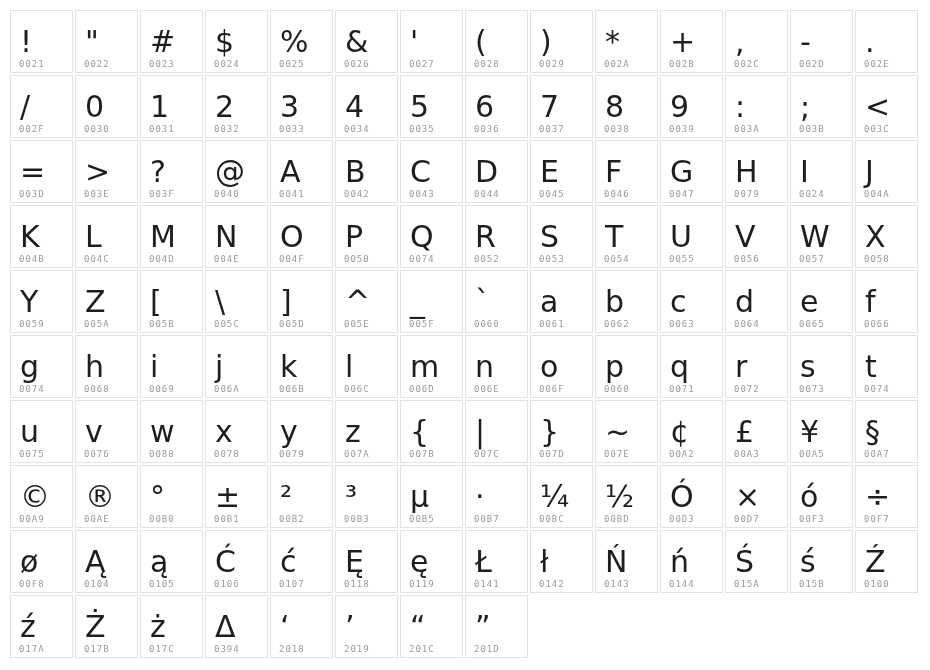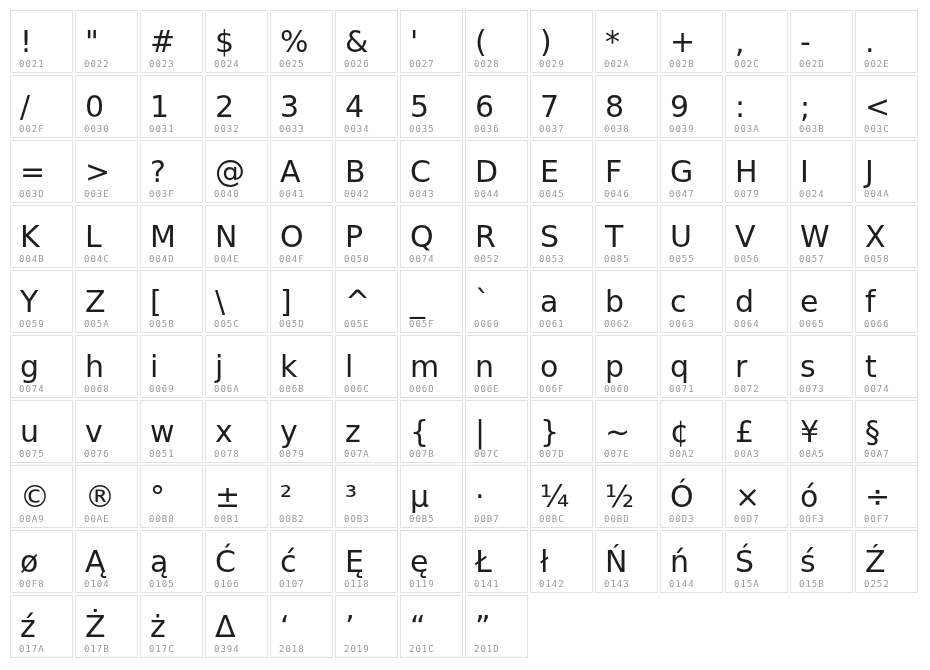--- a/index.html
+++ b/index.html
@@ -235,21 +235,21 @@
     <div class="glyph-cell">
       <div class="glyph-char">R</div>
       <div class="glyph-code">0052</div>
     </div>
     <div class="glyph-cell">
       <div class="glyph-char">S</div>
       <div class="glyph-code">0053</div>
     </div>
     <div class="glyph-cell">
       <div class="glyph-char">T</div>
-      <div class="glyph-code">0085</div>
+      <div class="glyph-code">0054</div>
     </div>
     <div class="glyph-cell">
       <div class="glyph-char">U</div>
       <div class="glyph-code">0055</div>
     </div>
     <div class="glyph-cell">
       <div class="glyph-char">V</div>
       <div class="glyph-code">0056</div>
     </div>
     <div class="glyph-cell">
@@ -375,21 +375,21 @@
     <div class="glyph-cell">
       <div class="glyph-char">u</div>
       <div class="glyph-code">0075</div>
     </div>
     <div class="glyph-cell">
       <div class="glyph-char">v</div>
       <div class="glyph-code">0076</div>
     </div>
     <div class="glyph-cell">
       <div class="glyph-char">w</div>
-      <div class="glyph-code">0051</div>
+      <div class="glyph-code">0088</div>
     </div>
     <div class="glyph-cell">
       <div class="glyph-char">x</div>
       <div class="glyph-code">0078</div>
     </div>
     <div class="glyph-cell">
       <div class="glyph-char">y</div>
       <div class="glyph-code">0079</div>
     </div>
     <div class="glyph-cell">
@@ -531,21 +531,21 @@
     <div class="glyph-cell">
       <div class="glyph-char">Ś</div>
       <div class="glyph-code">015A</div>
     </div>
     <div class="glyph-cell">
       <div class="glyph-char">ś</div>
       <div class="glyph-code">015B</div>
     </div>
     <div class="glyph-cell">
       <div class="glyph-char">Ź</div>
-      <div class="glyph-code">0252</div>
+      <div class="glyph-code">0100</div>
     </div>
     <div class="glyph-cell">
       <div class="glyph-char">ź</div>
       <div class="glyph-code">017A</div>
     </div>
     <div class="glyph-cell">
       <div class="glyph-char">Ż</div>
       <div class="glyph-code">017B</div>
     </div>
     <div class="glyph-cell">

